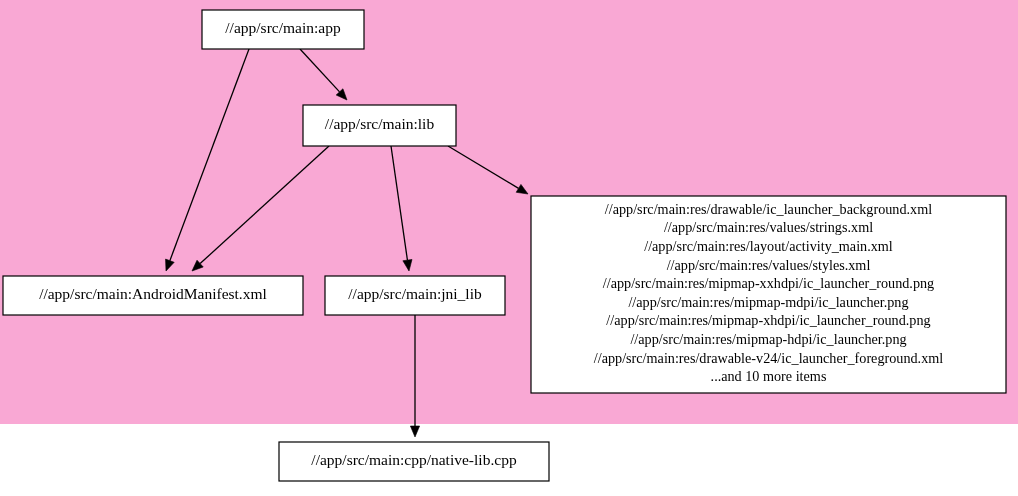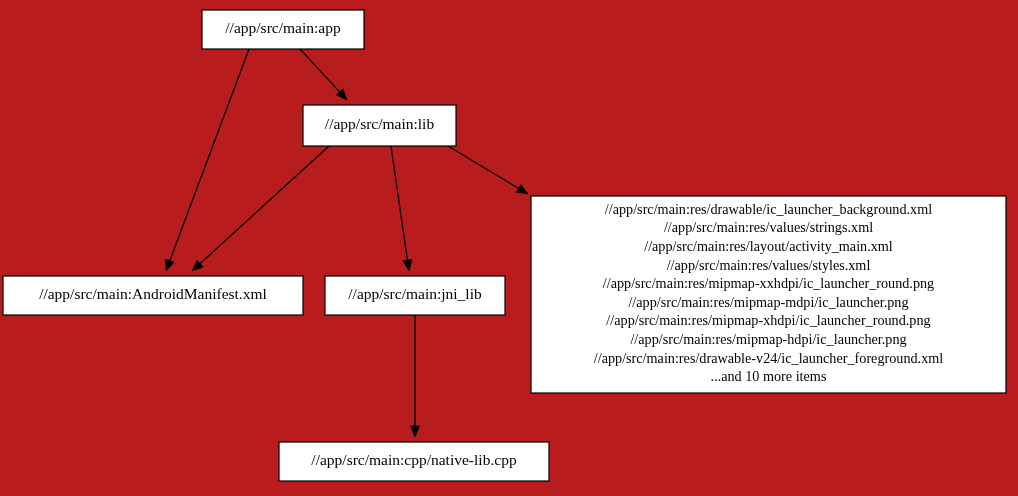--- a/index.html
+++ b/index.html
@@ -10,22 +10,22 @@
   }
   body {
     width: 1018px;
     height: 496px;
     overflow: hidden;
     font-family: "Liberation Serif", "DejaVu Serif", serif;
   }
   #graph-root {
     position: relative;
     width: 1018px;
-    height: 496px;
-    background: #b91c1c;
+    height: 424px;
+    background: #f9a8d4;
   }
   svg.graph-canvas {
     position: absolute;
     top: 0;
     left: 0;
     width: 1018px;
     height: 496px;
     display: block;
   }
   .node-box {

